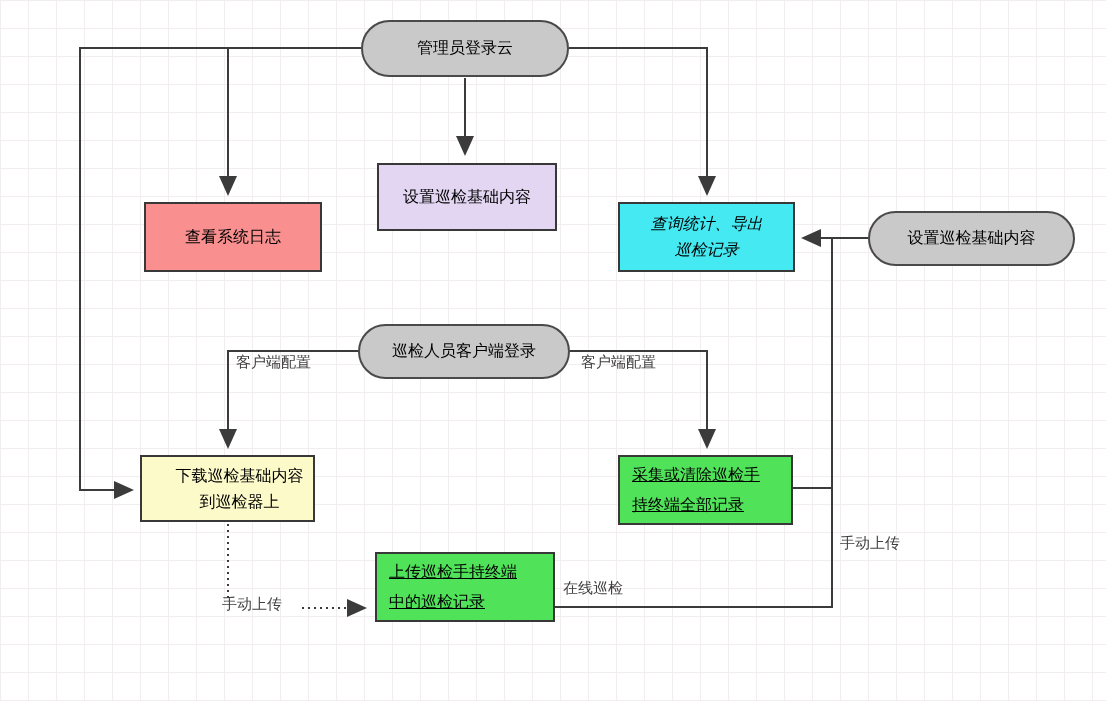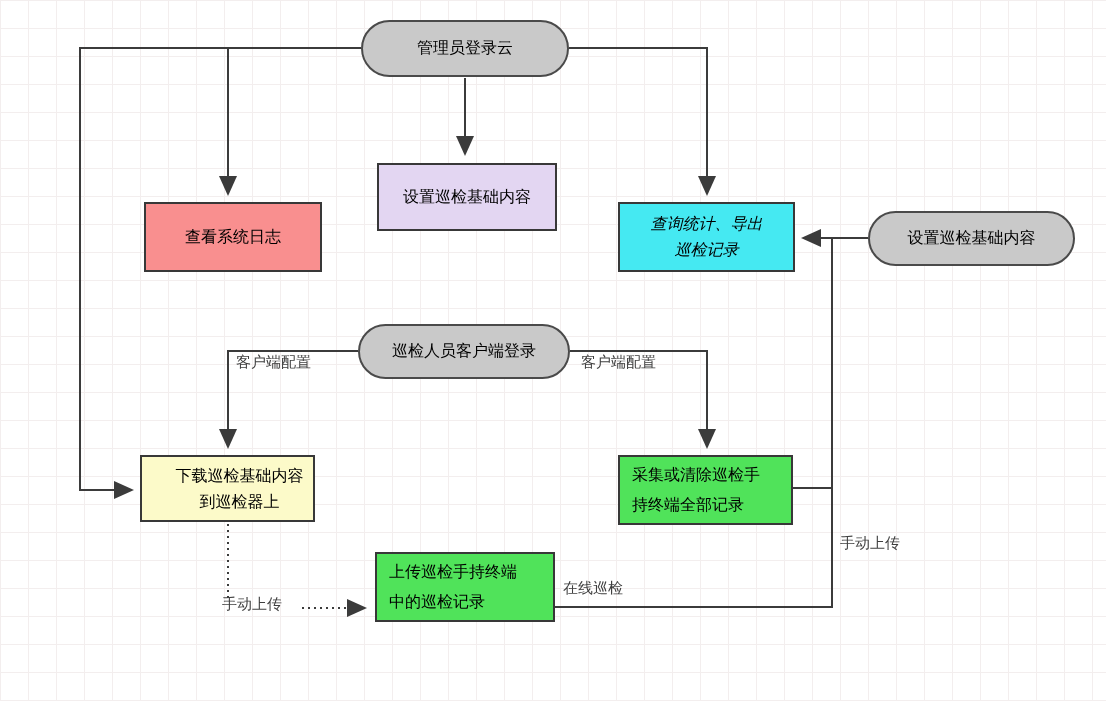--- a/index.html
+++ b/index.html
@@ -30,21 +30,21 @@
   .stadium{
     background:#c9c9c9;
     border:2px solid #4a4a4a;
     border-radius:30px;
   }
   .rect{border:2px solid #383838;}
   .fill-red{background:#f98f8f;}
   .fill-purple{background:#e3d6f2;}
   .fill-cyan{background:#45e9f2;}
   .fill-yellow{background:#fcfac9;}
-  .fill-green{background:#50e35a;}
+  .fill-green{background:#50e35a;text-decoration:underline;}
   .align-left{justify-content:flex-start;text-align:left;padding-left:12px;padding-right:6px;}
   .edge-label{
     position:absolute;
     color:#3f3f3f;
     font-size:15px;
     white-space:nowrap;
   }
   
   #n-admin    {left:361px;top:20px; width:208px;height:57px;}
   #n-logs     {left:144px;top:202px;width:178px;height:70px;}

